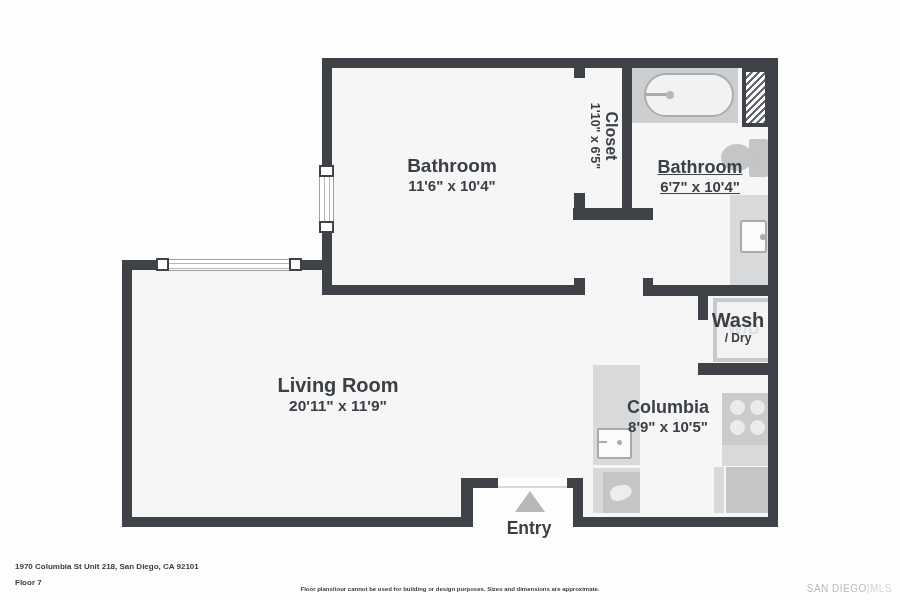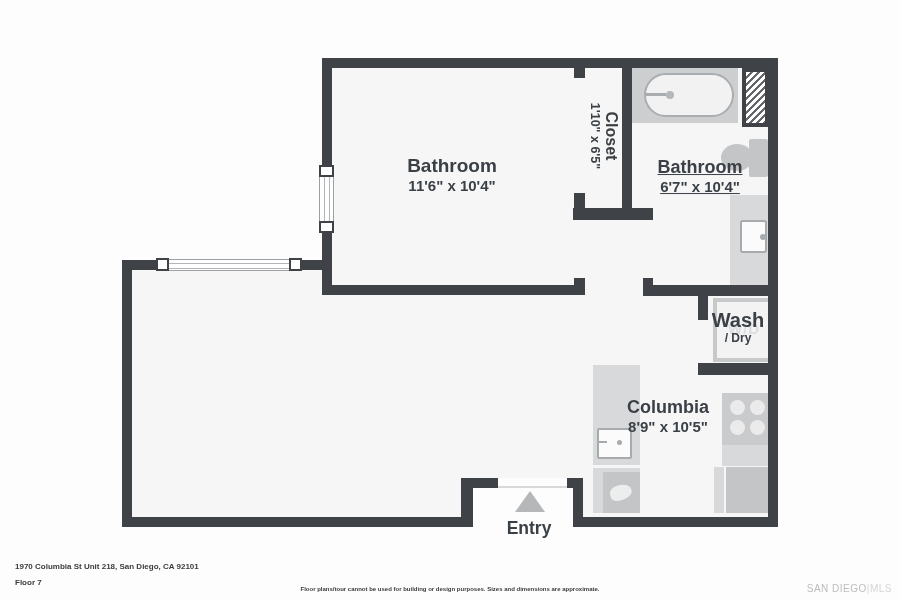--- a/index.html
+++ b/index.html
@@ -177,20 +177,24 @@
   <div class="room-label" style="left:604px;top:136px;transform:translate(-50%,-50%) rotate(90deg);">
     <span class="room-name" style="font-size:16px;">Closet</span>
     <span class="room-dims" style="font-size:12.5px;">1'10" x 6'5"</span>
   </div>
 
   <div class="room-label" style="left:700px;top:176px;text-decoration:underline;">
     <span class="room-name" style="font-size:18px;">Bathroom</span>
     <span class="room-dims" style="font-size:15px;">6'7" x 10'4"</span>
   </div>
 
+  <div class="room-label" style="left:338px;top:394px;">
+    <span class="room-name" style="font-size:20px;">Living Room</span>
+    <span class="room-dims" style="font-size:15.5px;">20'11" x 11'9"</span>
+  </div>
 
   <div class="room-label" style="left:668px;top:416px;">
     <span class="room-name" style="font-size:18px;">Columbia</span>
     <span class="room-dims" style="font-size:15px;">8'9" x 10'5"</span>
   </div>
 
   <div class="room-label" style="left:738px;top:327px;">
     <span class="room-name" style="font-size:20px;">Wash</span>
     <span class="room-name" style="font-size:12px;">/ Dry</span>
   </div>

